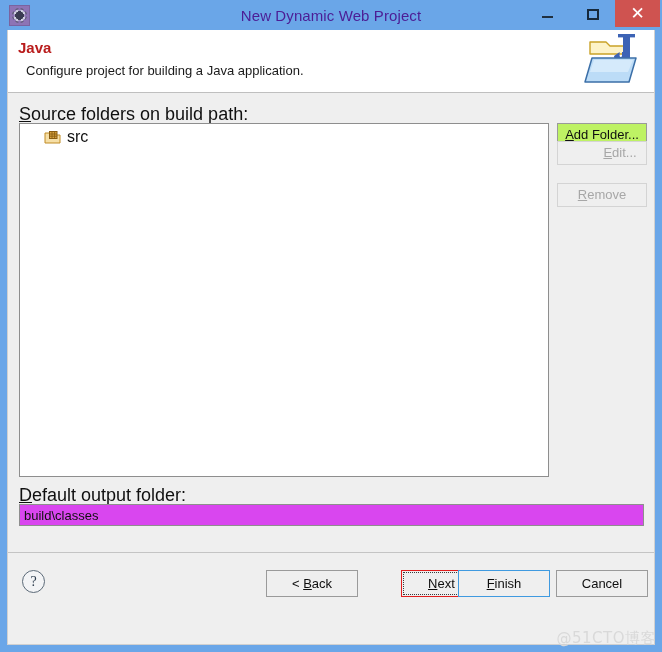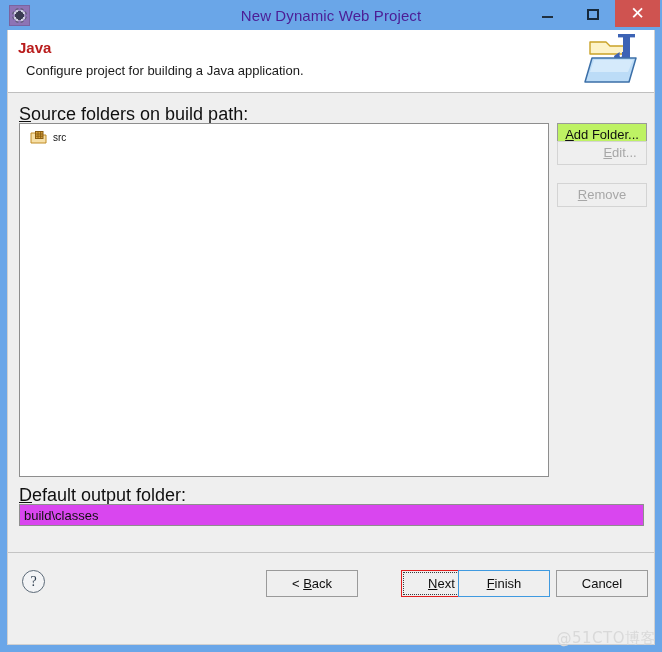--- a/index.html
+++ b/index.html
@@ -164,23 +164,23 @@
     width: 530px; height: 354px;
     background: #ffffff;
     border: 1px solid #8e8e8e;
     box-sizing: border-box;
     overflow: hidden;
   }
   .list-row {
     display: flex;
     align-items: center;
     height: 20px;
-    padding-left: 10px;
+    padding-left: 24px;
     margin-top: 3px;
-    font-size: 10px;
+    font-size: 16px;
     color: #111;
   }
   .pkg-icon {
     width: 17px; height: 15px;
     margin-right: 6px;
     position: relative;
     flex: 0 0 auto;
   }
 
   

